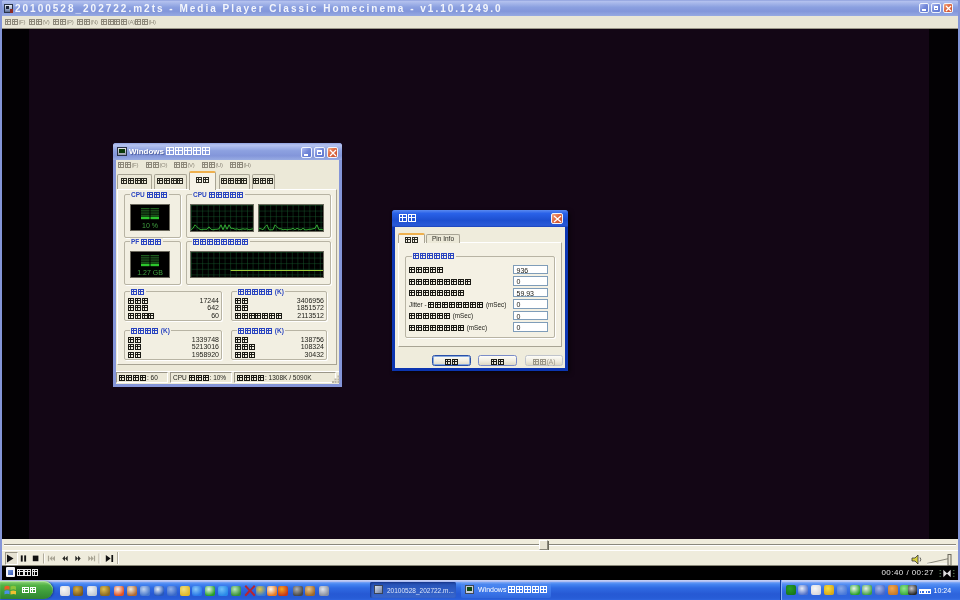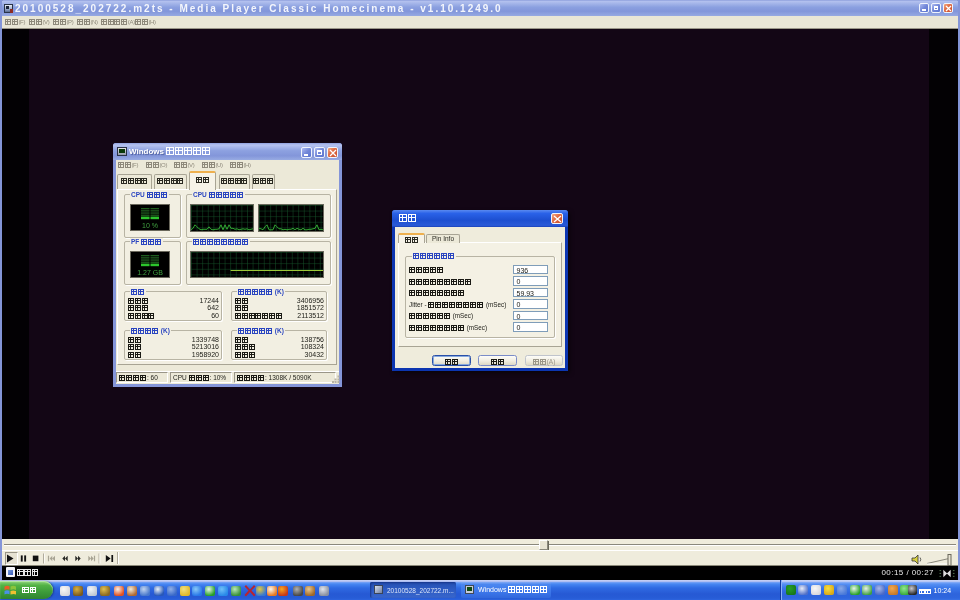--- a/index.html
+++ b/index.html
@@ -63,21 +63,21 @@
 <path d="M4 5 L7 5 L10 2 L10 11 L7 8 L4 8 Z" fill="#d8d040" stroke="#333" stroke-width="0.8"></path>
 <path d="M12 4.5 Q13.5 6.5 12 8.5" stroke="#333" fill="none" stroke-width="0.8"></path>
 <path d="M19 10.5 L41 5.5" stroke="#8a887c" stroke-width="1"></path>
 <path d="M19 11 L41 11" stroke="#fff" stroke-width="1"></path>
 <rect x="40" y="1.5" width="3" height="11" fill="#e8e4d4" stroke="#6a685c" stroke-width="1"></rect>
 </svg>
 <div class="ab" style="left:2px;top:566px;width:956px;height:13.5px;background:#000"></div>
 <div class="ab" style="left:6px;top:567px;width:9px;height:10px;background:#f4f4f8;border-radius:1px"></div>
 <div class="ab" style="left:8px;top:570px;width:5px;height:5px;background:linear-gradient(135deg,#7aa0e0,#3a5ab8)"></div>
 <div class="ab" style="left:17px;top:568.5px;color:#e8e8e8;font-size:6.5px"><i class="g" style="width:6.5px;height:6.5px;margin-right:0.8px"></i><i class="g" style="width:6.5px;height:6.5px;margin-right:0.8px"></i><i class="g" style="width:6.5px;height:6.5px;margin-right:0.8px"></i></div>
-<div class="ab" style="left:836px;top:568px;width:98px;text-align:right;color:#e8e8e8;font-size:8px;letter-spacing:0.45px">00:15 / 00:27</div>
+<div class="ab" style="left:836px;top:568px;width:98px;text-align:right;color:#e8e8e8;font-size:8px;letter-spacing:0.45px">00:40 / 00:27</div>
 <svg class="ab" style="left:939px;top:569px" width="16" height="9" viewBox="0 0 16 9">
 <g fill="#4a6a4a">
       <rect x="0.5" y="1" width="1.6" height="1.1"></rect>
       <rect x="0.5" y="3.9" width="1.6" height="1.1"></rect>
       <rect x="0.5" y="6.8" width="1.6" height="1.1"></rect>
 <rect x="13.9" y="1" width="1.6" height="1.1"></rect>
       <rect x="13.9" y="3.9" width="1.6" height="1.1"></rect>
       <rect x="13.9" y="6.8" width="1.6" height="1.1"></rect>
     </g>
 <path d="M4.3 0.8 L8.2 4.5 L4.3 8.2 Z" fill="#e0e0e0"></path>

